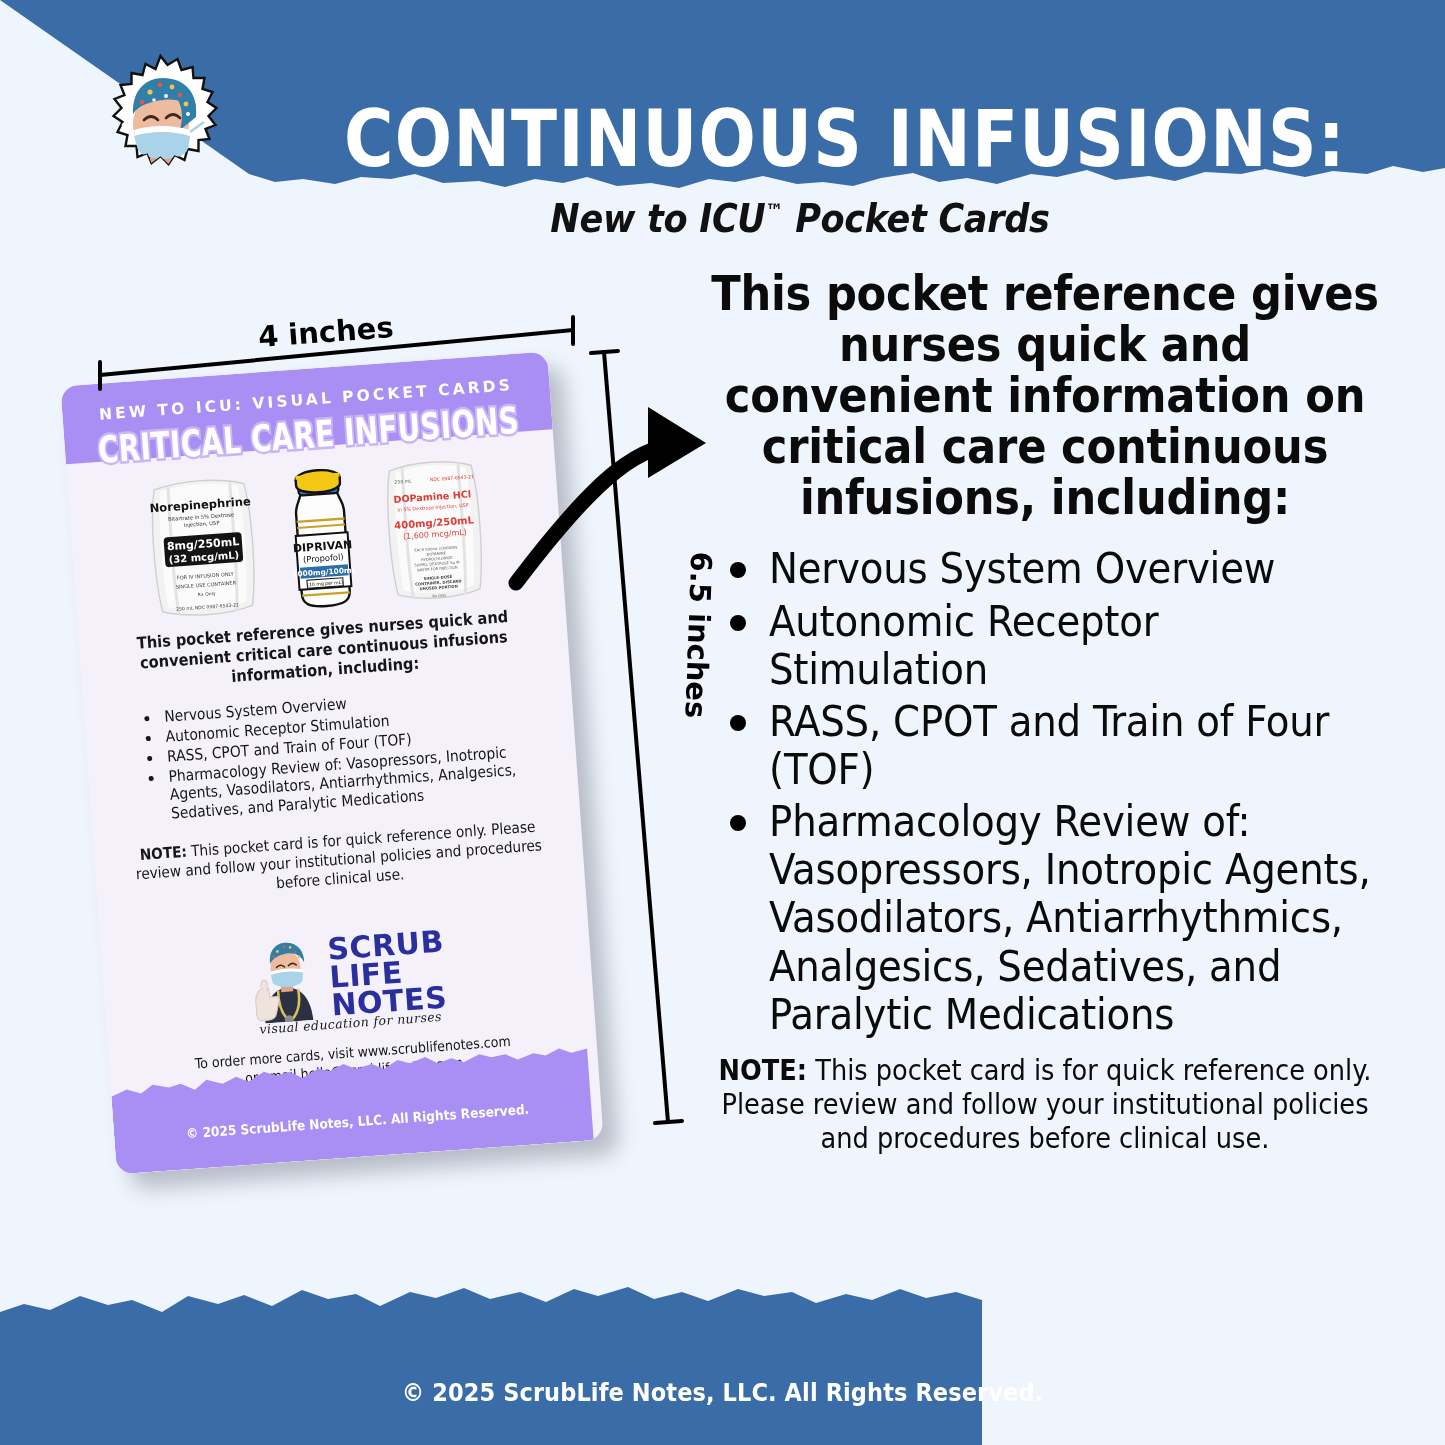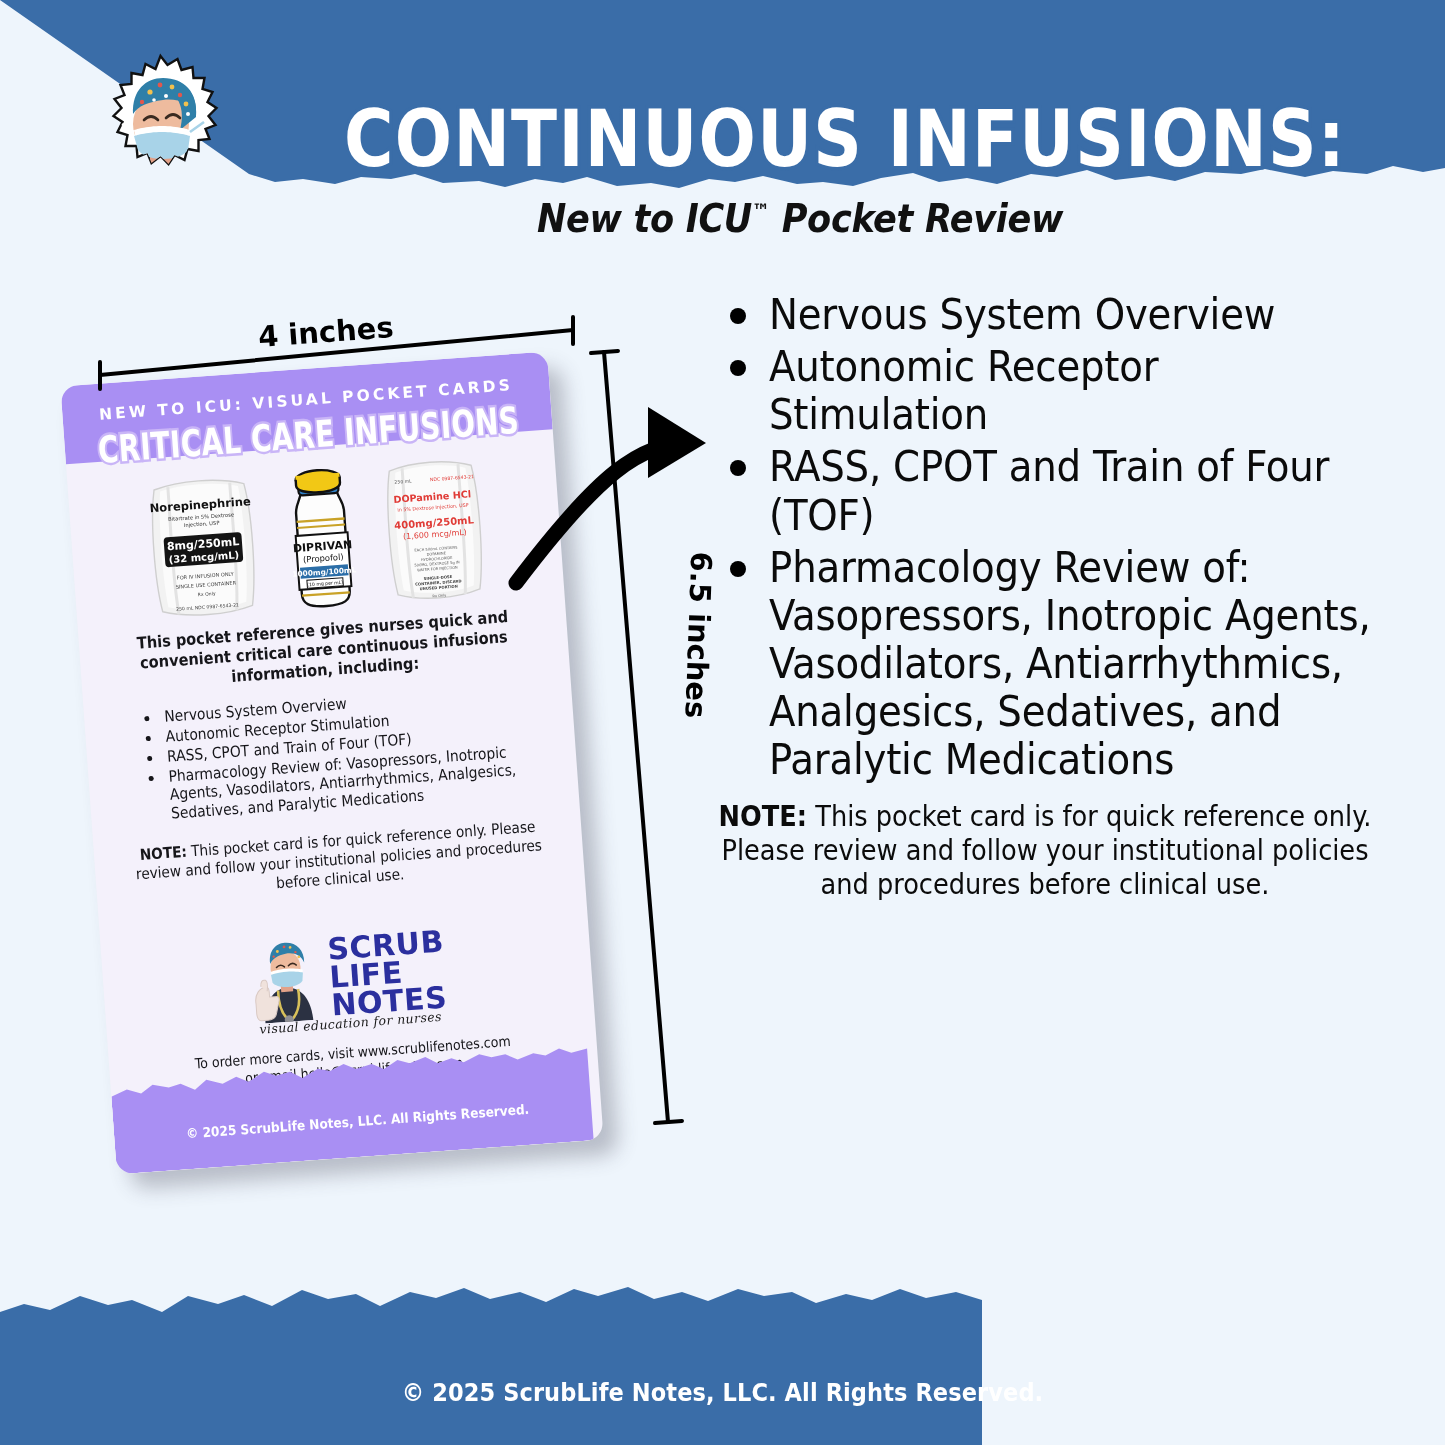--- a/index.html
+++ b/index.html
@@ -232,21 +232,21 @@
       <path d="M48,112 C48,104 52,100 56,102 C60,104 60,112 58,120" fill="#f0e2dc" stroke="#d9c9c3" stroke-width="1.6"></path>
     </g>
   </svg>
 </div>
 
 <div class="title">
   <svg viewBox="0 0 1010 96">
     <text id="ttl" x="505" y="74" text-anchor="middle" font-family="DejaVu Sans, Liberation Sans, sans-serif" font-size="79" font-weight="bold" letter-spacing="1.5" fill="#ffffff" stroke="#3a6da8" stroke-width="7" paint-order="stroke" textLength="1002" lengthAdjust="spacingAndGlyphs">CONTINUOUS INFUSIONS:</text>
   </svg>
 </div>
-<div class="subtitle"><span>New to ICU</span><span class="tm">™</span><span> Pocket Review</span></div>
+<div class="subtitle"><span>New to ICU</span><span class="tm">™</span><span> Pocket Cards</span></div>
 
 <svg class="dims" viewBox="0 0 1445 1445">
 
   <g stroke="#000" stroke-width="4" stroke-linecap="round">
     <line x1="100" y1="375" x2="573" y2="330"></line>
     <line x1="100" y1="362" x2="100" y2="389"></line>
     <line x1="573" y1="317" x2="573" y2="344"></line>
   </g>
 
   <g stroke="#000" stroke-width="4" stroke-linecap="round">
@@ -394,20 +394,21 @@
         <path fill="#a98ff3" d="M0,34 l16,-6 l14,5 l12,-8 l16,4 l12,-3 l14,7 l12,-9 l16,5 l14,-6 l12,6 l16,-9 l12,5 l14,-3
           l12,7 l16,-8 l12,3 l14,-6 l12,6 l16,-4 l12,6 l14,-8 l12,4 l16,-5 l12,7 l14,-4 l12,5 l16,-7 l12,4 l14,-2 l12,6
           l16,-5 l12,3 l14,-6 l12,5 l16,-3 V112 H0 Z"></path>
       </svg>
       <div class="card-foot-text">© 2025 ScrubLife Notes, LLC. All Rights Reserved.</div>
     </div>
   </div>
 </div>
 
 <div class="panel">
+  <div class="panel-head">This pocket reference gives nurses quick and convenient information on critical care continuous infusions, including:</div>
   <ul class="panel-list">
     <li>Nervous System Overview</li>
     <li>Autonomic Receptor Stimulation</li>
     <li>RASS, CPOT and Train of Four (TOF)</li>
     <li>Pharmacology Review of: Vasopressors, Inotropic Agents, Vasodilators, Antiarrhythmics, Analgesics, Sedatives, and Paralytic Medications</li>
   </ul>
   <div class="panel-note"><b>NOTE:</b><span> This pocket card is for quick reference only. Please review and follow your institutional policies and procedures before clinical use.</span></div>
 </div>
 
 <div class="band-bottom">

